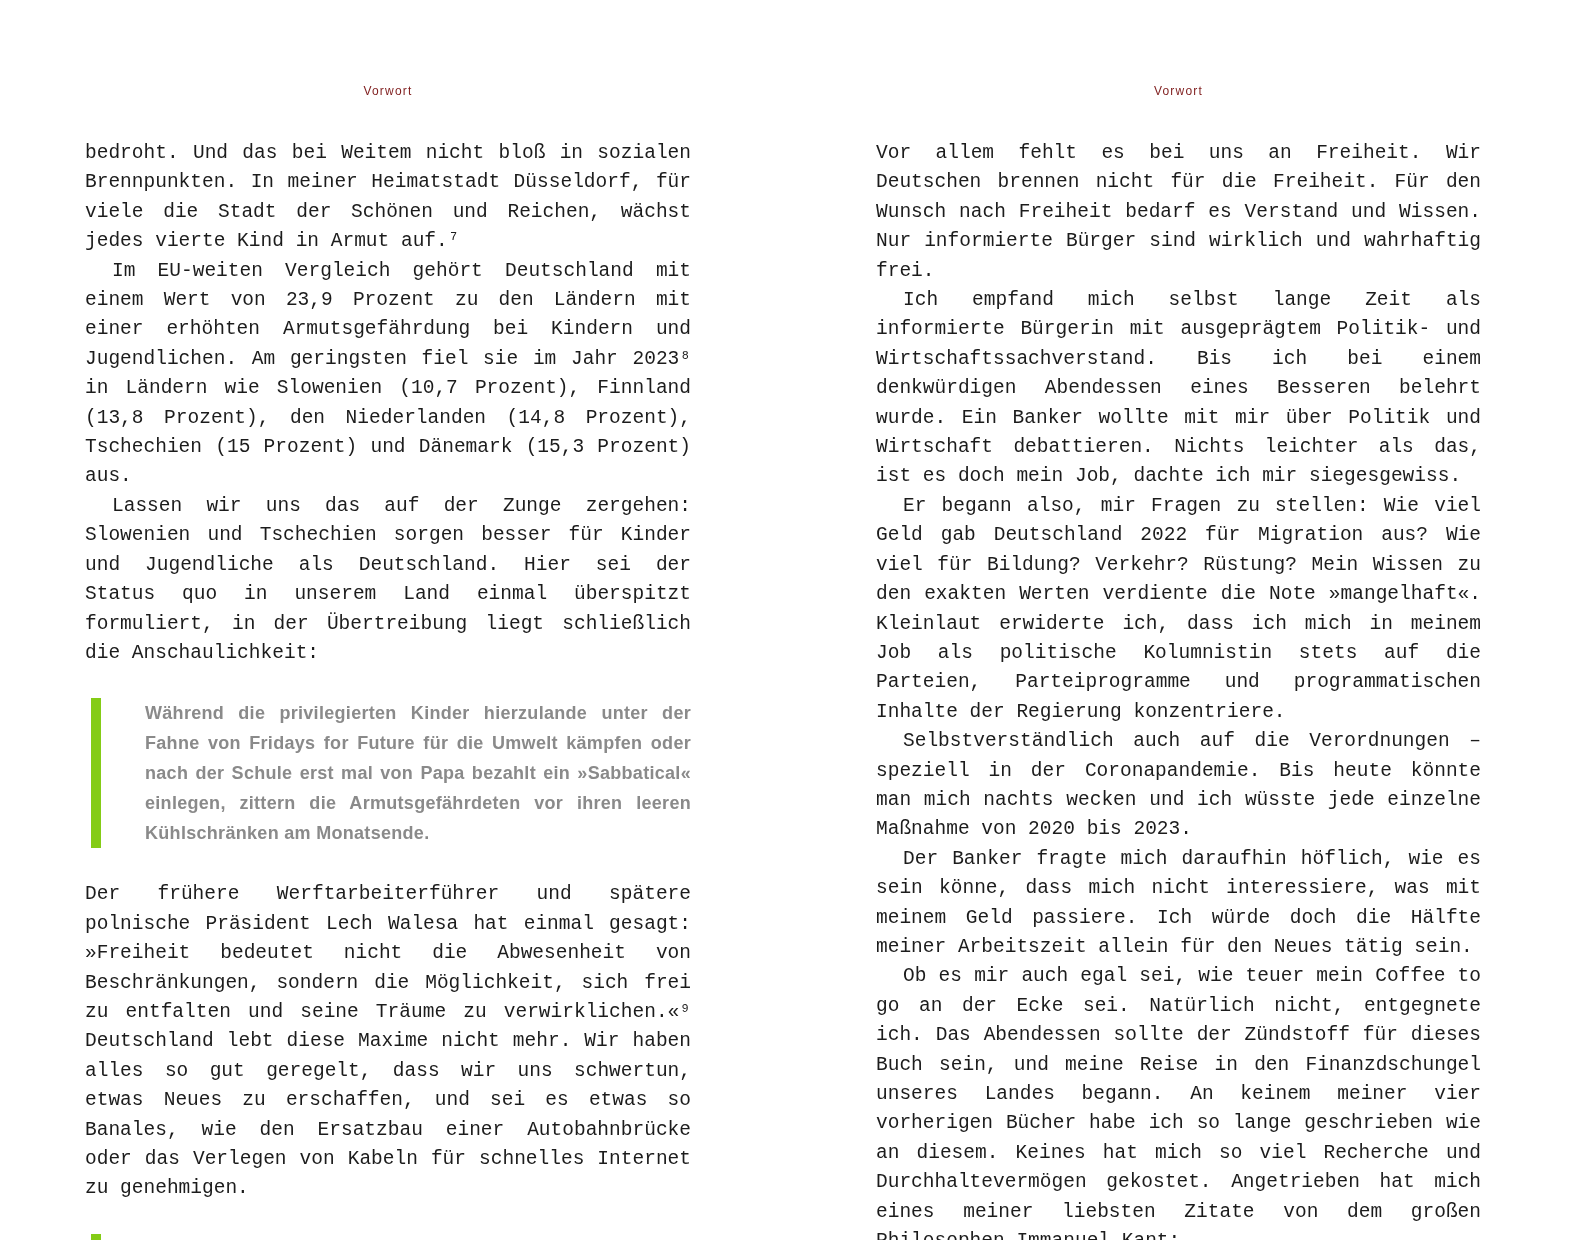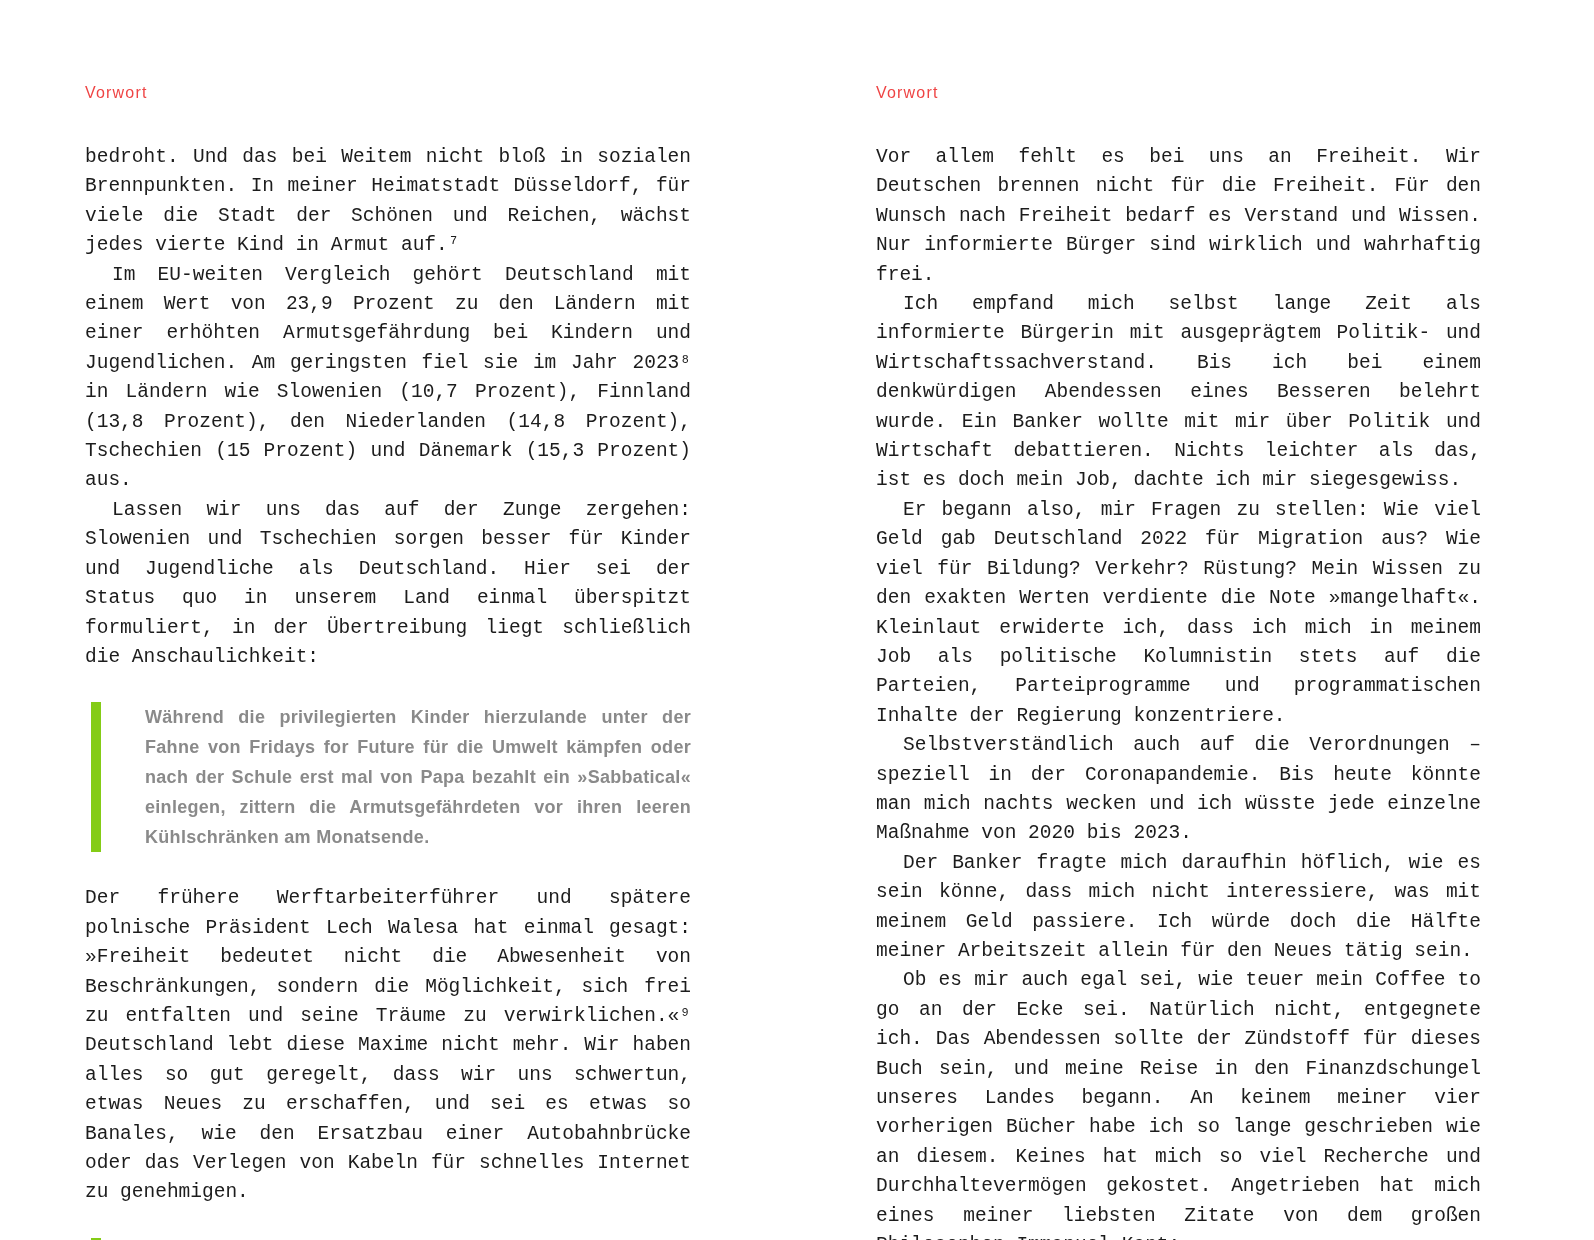--- a/index.html
+++ b/index.html
@@ -25,24 +25,24 @@
     flex-direction: column;
     padding-top: 84px;
     padding-bottom: 64px;
   }
 
   .page.left  { padding-left: 85px;  padding-right: 106px; }
   .page.right { padding-left: 79px;  padding-right: 113px; }
 
   .running-head {
     font-family: "Liberation Sans", sans-serif;
-    font-size: 16px;
+    font-size: 12px;
     letter-spacing: 1.2px;
-    color: #ef4444;
-    text-align: left;
+    color: #7f1d1d;
+    text-align: center;
     margin-bottom: 41px;
   }
 
   .content {
     font-family: "Liberation Serif", "DejaVu Serif", serif;
     font-size: 19.5px;
     line-height: 29.4px;
     color: #1c1c1c;
     text-align: justify;
     hyphens: auto;

